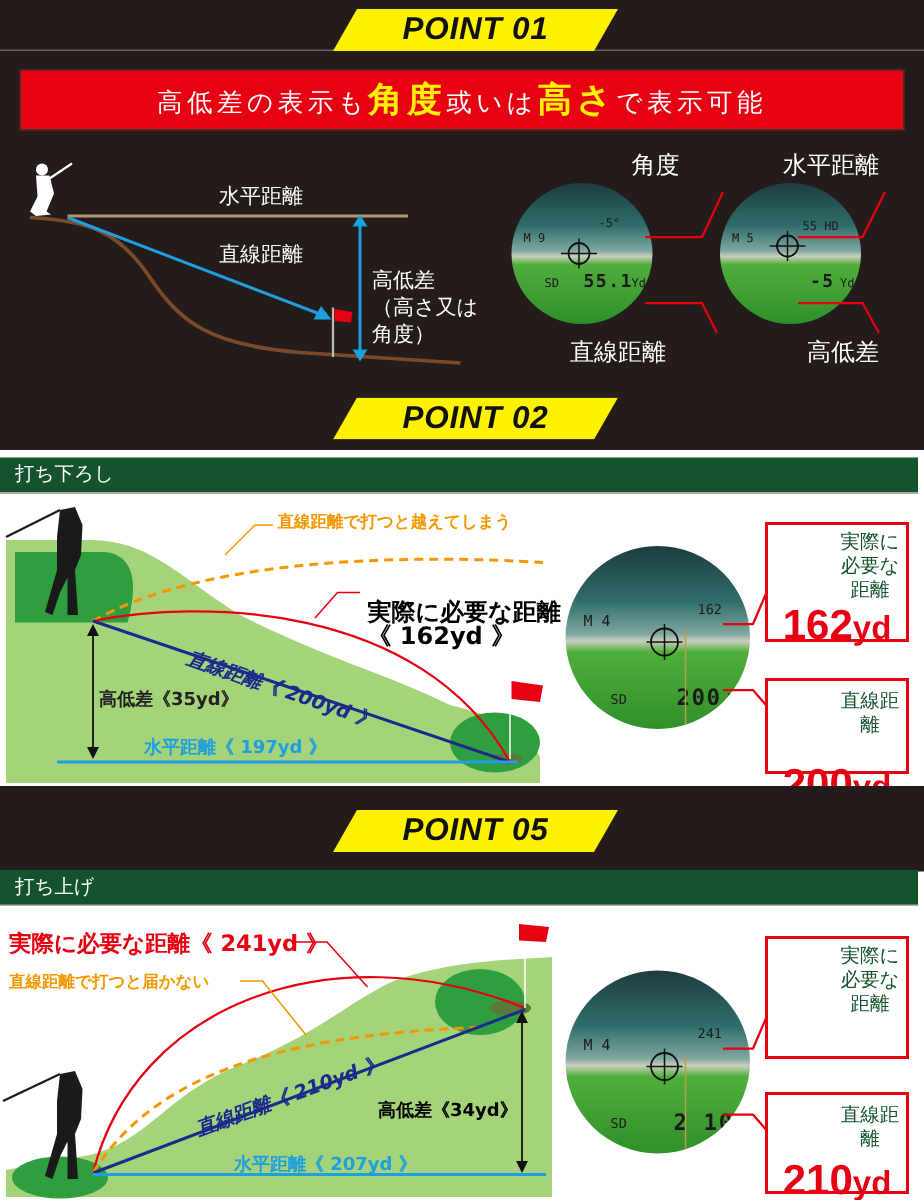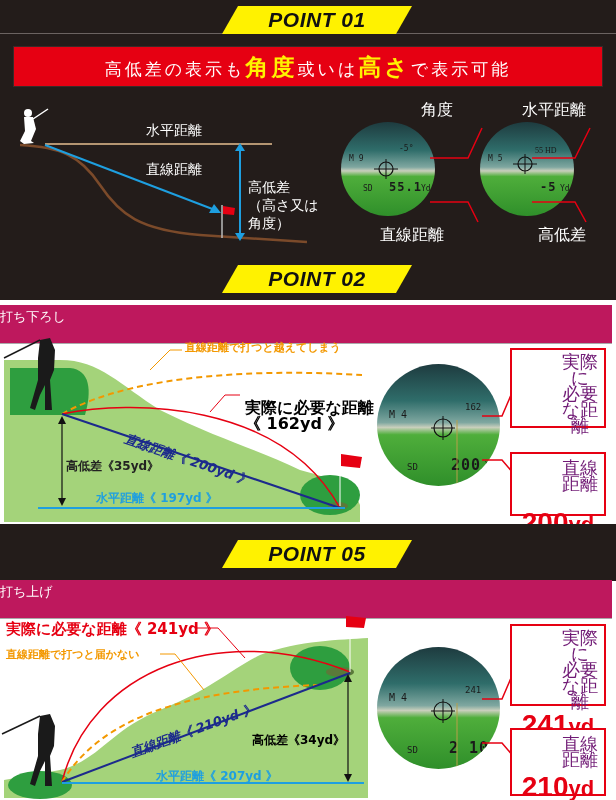--- a/index.html
+++ b/index.html
@@ -6,26 +6,26 @@
   body { width: 616px; height: 800px; background: #fff; font-family: "DejaVu Sans", "Liberation Sans", sans-serif; overflow: hidden; position: relative; }
   .dark { background: #231c1a; position: absolute; left: 0; width: 616px; }
   .point-badge { position: absolute; left: 222px; width: 190px; height: 28px; }
   .point-badge .para { position: absolute; inset: 0; background: #fff200; clip-path: polygon(16px 0, 100% 0, calc(100% - 16px) 100%, 0 100%); }
   .point-badge .txt { position: absolute; left: 0; right: 0; top: 0; height: 40px; line-height: 28px; text-align: center; font-family: "Liberation Sans", sans-serif; font-weight: bold; font-style: italic; font-size: 21px; color: #111; letter-spacing: 0.5px; }
   .hr-line { position: absolute; left: 0; width: 616px; height: 1px; background: #6b6361; }
   .red-banner { position: absolute; left: 13px; top: 46px; width: 590px; height: 41px; background: #e60012; border: 1px solid #3a2a28; text-align: center; line-height: 40px; color: #fff; font-size: 17px; letter-spacing: 3px; }
   .red-banner .hl { color: #fff200; font-weight: bold; font-size: 23px; }
   .abs { position: absolute; }
   .lbl-w { color: #fff; font-size: 14px; }
-  .section-bar { position: absolute; left: 0; width: 612px; height: 39px; background: #be185d; border-bottom: 1px solid #aaa; color: #fff; font-size: 13px; line-height: 23px; }
+  .section-bar { position: absolute; left: 0; width: 612px; height: 24px; background: #14532d; border-bottom: 1px solid #aaa; color: #fff; font-size: 13px; padding-left: 10px; line-height: 23px; }
   .scope { position: absolute; border-radius: 50%; overflow: hidden; background: linear-gradient(180deg, #1e3b3f 0%, #2f6d6a 30%, #7fa7a0 48%, #c9cfbc 52%, #4fae3b 58%, #2f8f2a 100%); }
   .scope .ttxt { position: absolute; color: #1a1a1a; font-family: "DejaVu Sans Mono", monospace; font-size: 8px; }
   .scope .big { font-size: 12px; font-weight: bold; letter-spacing: 1px; }
   .callout-box { position: absolute; border: 2px solid #e60012; background: #fff; text-align: center; }
-  .callout-box .t { color: #701a75; font-size: 18px; line-height: 16px; padding-left: 44px; }
+  .callout-box .t { color: #14532d; font-size: 13px; line-height: 16px; padding-left: 44px; }
   .callout-box .v { color: #e60012; font-weight: bold; font-family: "Liberation Sans", sans-serif; font-size: 28px; line-height: 30px; }
   .callout-box .v small { font-size: 22px; }
   svg { position: absolute; overflow: visible; }
 </style>
 </head>
 <body>
 
 <div class="dark" style="top:0;height:300px;"></div>
 <div class="hr-line" style="top:33px;"></div>
 <div class="point-badge" style="top:6px;">
@@ -81,21 +81,21 @@
 </div>
 <div class="abs lbl-w" style="left:421px;top:100px;font-size:16px;">角度</div>
 <div class="abs lbl-w" style="left:380px;top:225px;font-size:16px;">直線距離</div>
 <svg width="130" height="140" style="left:380px;top:118px;">
   <polyline points="50,40 88,40 102,10" stroke="#e60012" stroke-width="1.5" fill="none"></polyline>
   <polyline points="50,84 88,84 98,104" stroke="#e60012" stroke-width="1.5" fill="none"></polyline>
 </svg>
 
 <div class="scope" style="left:480px;top:122px;width:94px;height:94px;">
   <span class="ttxt" style="left:8px;top:32px;">M 5</span>
-  <span class="ttxt" style="left:55px;top:24px;font-family:Liberation Serif, serif;">55  HD</span>
+  <span class="ttxt" style="left:55px;top:24px;">55  HD</span>
   <span class="ttxt big" style="left:60px;top:58px;">-5</span>
   <span class="ttxt" style="left:80px;top:62px;">Yd</span>
   <svg width="94" height="94" style="left:0;top:0;">
     <circle cx="45" cy="42" r="7" stroke="#111" stroke-width="1.2" fill="none"></circle>
     <line x1="33" y1="42" x2="57" y2="42" stroke="#111" stroke-width="1"></line>
     <line x1="45" y1="32" x2="45" y2="52" stroke="#111" stroke-width="1"></line>
   </svg>
 </div>
 <div class="abs lbl-w" style="left:522px;top:100px;font-size:16px;">水平距離</div>
 <div class="abs lbl-w" style="left:538px;top:225px;font-size:16px;">高低差</div>
@@ -161,20 +161,21 @@
     <line x1="80" y1="56" x2="80" y2="122" stroke="#b8a048" stroke-width="1"></line>
   </svg>
 </div>
 <svg width="70" height="140" style="left:450px;top:350px;">
   <polyline points="32,66 52,66 64,38" stroke="#e60012" stroke-width="1.5" fill="none"></polyline>
   <polyline points="32,110 52,110 64,124" stroke="#e60012" stroke-width="1.5" fill="none"></polyline>
 </svg>
 <div class="callout-box" style="left:510px;top:348px;width:96px;height:80px;padding-top:4px;">
   <div class="t">実際に</div>
   <div class="t">必要な距離</div>
+  <div class="v"><span>162</span><small>yd</small></div>
 </div>
 <div class="callout-box" style="left:510px;top:452px;width:96px;height:64px;padding-top:6px;">
   <div class="t">直線距離</div>
   <div class="v" style="margin-top:16px;"><span>200</span><small>yd</small></div>
 </div>
 
 <div class="dark" style="top:529px;height:52px;"></div>
 <div class="point-badge" style="top:540px;">
   <div class="para"></div>
   <div class="txt">POINT 05</div>
@@ -230,18 +231,17 @@
     <line x1="80" y1="56" x2="80" y2="122" stroke="#b8a048" stroke-width="1"></line>
   </svg>
 </div>
 <svg width="70" height="140" style="left:450px;top:633px;">
   <polyline points="32,66 52,66 64,38" stroke="#e60012" stroke-width="1.5" fill="none"></polyline>
   <polyline points="32,110 52,110 64,124" stroke="#e60012" stroke-width="1.5" fill="none"></polyline>
 </svg>
 <div class="callout-box" style="left:510px;top:624px;width:96px;height:82px;padding-top:4px;">
   <div class="t">実際に</div>
   <div class="t">必要な距離</div>
-  <div class="v"><span>241</span><small>yd</small></div>
 </div>
 <div class="callout-box" style="left:510px;top:728px;width:96px;height:68px;padding-top:6px;">
   <div class="t">直線距離</div>
   <div class="v" style="margin-top:4px;"><span>210</span><small>yd</small></div>
 </div>
 
 </body></html>

